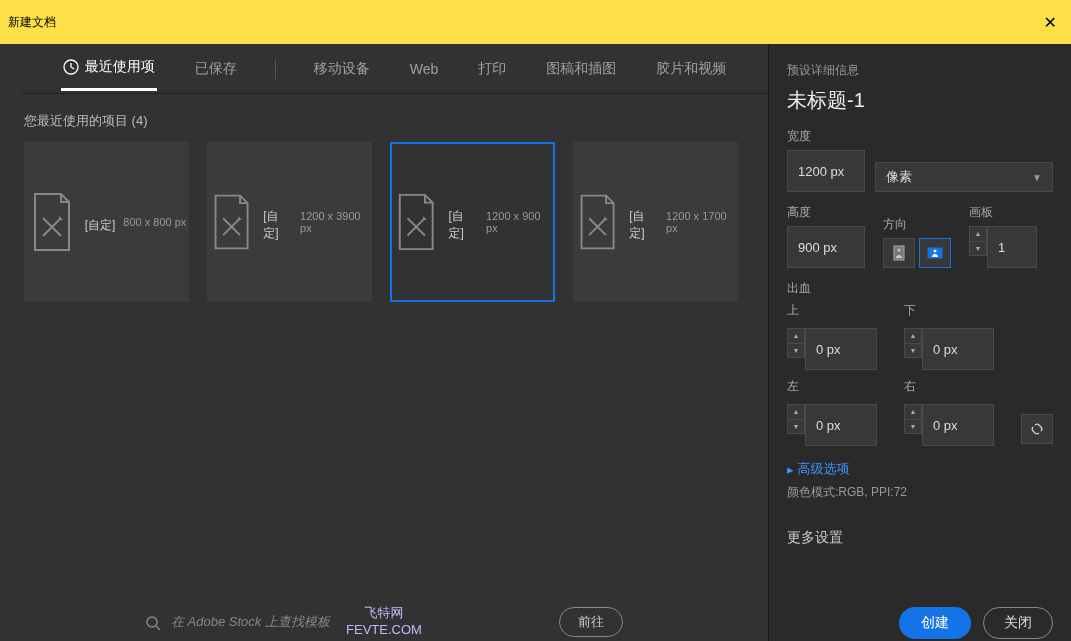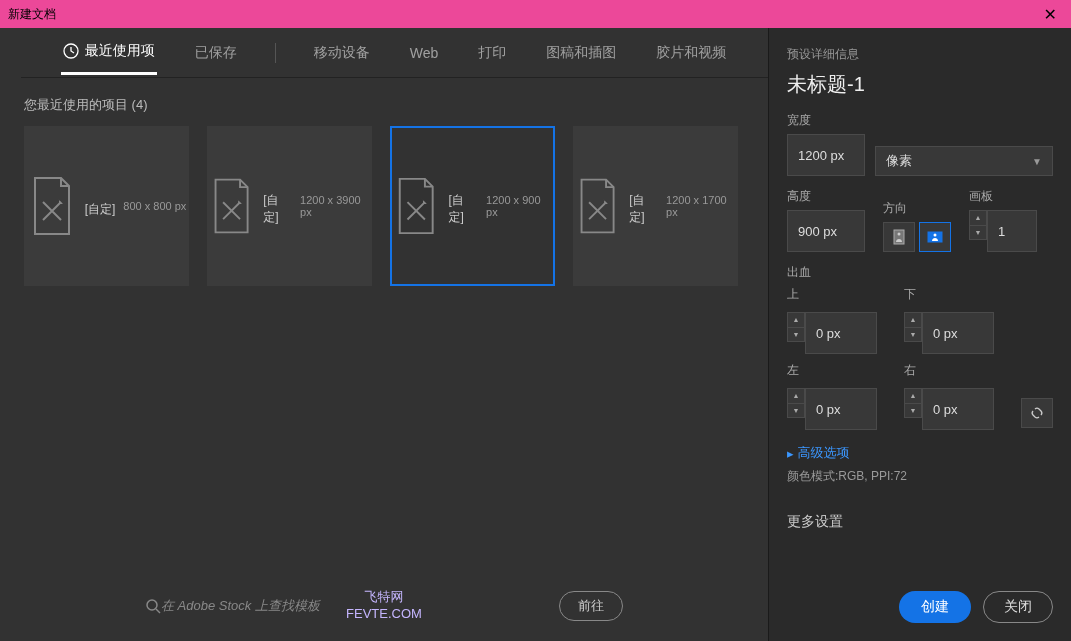--- a/index.html
+++ b/index.html
@@ -1,34 +1,34 @@
 <!DOCTYPE html>
 <html><head>
 <meta charset="utf-8">
 <style>
   * { box-sizing: border-box; margin: 0; padding: 0; }
   body { font-family: "Microsoft YaHei", sans-serif; background: #323232; color: #ccc; width: 1071px; height: 641px; overflow: hidden; font-size: 13px; }
-  .titlebar { background: #ec4899; color: #000; height: 28px; display: flex; align-items: center; justify-content: space-between; padding: 0 8px; font-size: 12px; }
+  .titlebar { background: #fde047; color: #000; height: 44px; display: flex; align-items: center; justify-content: space-between; padding: 0 8px; font-size: 12px; }
   .close-x { font-size: 16px; cursor: pointer; padding: 0 6px; }
   .main { display: flex; height: 613px; }
   .left { flex: 1; background: #323232; display: flex; flex-direction: column; }
   .right { width: 303px; background: #2a2a2a; border-left: 1px solid #1a1a1a; padding: 18px 18px; display: flex; flex-direction: column; position: relative; }
   .tabs { display: flex; align-items: center; justify-content: center; gap: 36px; height: 50px; border-bottom: 1px solid #222; margin-left: 21px; }
   .tab { color: #a0a0a0; font-size: 14px; cursor: pointer; display: flex; align-items: center; gap: 6px; padding: 12px 2px; }
   .tab.active { color: #fff; border-bottom: 3px solid #fff; }
   .tab-sep { width: 1px; height: 20px; background: #555; }
   .recent-label { padding: 18px 24px 12px; color: #bbb; font-size: 13px; }
   .cards { display: flex; gap: 18px; padding: 0 24px; }
   .card { width: 165px; height: 160px; background: #3b3b3b; border: 1px solid #3b3b3b; display: flex; flex-direction: row; align-items: center; justify-content: center; gap: 8px; cursor: pointer; }
   .card.selected { border: 2px solid #1473e6; background: #323232; }
   .card-icon { width: 50px; height: 60px; }
   .card-name { color: #ccc; font-size: 12px; margin-top: 6px; }
   .card-dims { color: #999; font-size: 11px; }
   .search-row { margin-top: auto; display: flex; align-items: center; justify-content: center; gap: 14px; padding: 20px 24px; position: relative; }
-  .search-box { flex: 1; max-width: 400px; display: flex; align-items: center; color: #888; font-style: italic; }
+  .search-box { flex: 1; max-width: 400px; display: flex; align-items: flex-end; gap: 10px; color: #888; font-style: italic; }
   .go-btn { border: 1px solid #888; border-radius: 16px; padding: 5px 18px; color: #ccc; background: transparent; cursor: pointer; font-size: 13px; }
   .watermark { position: absolute; left: 50%; transform: translateX(-50%); color: #c4b5fd; font-size: 13px; text-align: center; line-height: 1.3; pointer-events: none; }
   .r-sec-title { color: #999; font-size: 12px; margin-bottom: 8px; }
   .doc-title { color: #eee; font-size: 20px; margin-bottom: 14px; }
   .field-label { color: #aaa; font-size: 12px; margin-bottom: 5px; }
   .row { display: flex; gap: 10px; align-items: flex-end; margin-bottom: 12px; }
   .input-box { background: #383838; border: 1px solid #4a4a4a; color: #ddd; padding: 20px 10px; font-size: 13px; height: 30px; width: 72px; }
   .select-box { background: #383838; border: 1px solid #4a4a4a; color: #ddd; padding: 6px 10px; font-size: 13px; height: 30px; flex: 1; display: flex; align-items: center; justify-content: space-between; cursor: pointer; }
   .orient-btn { width: 32px; height: 30px; background: #383838; border: 1px solid #4a4a4a; display: flex; align-items: center; justify-content: center; cursor: pointer; }
   .orient-btn.active { border: 1px solid #1473e6; }

